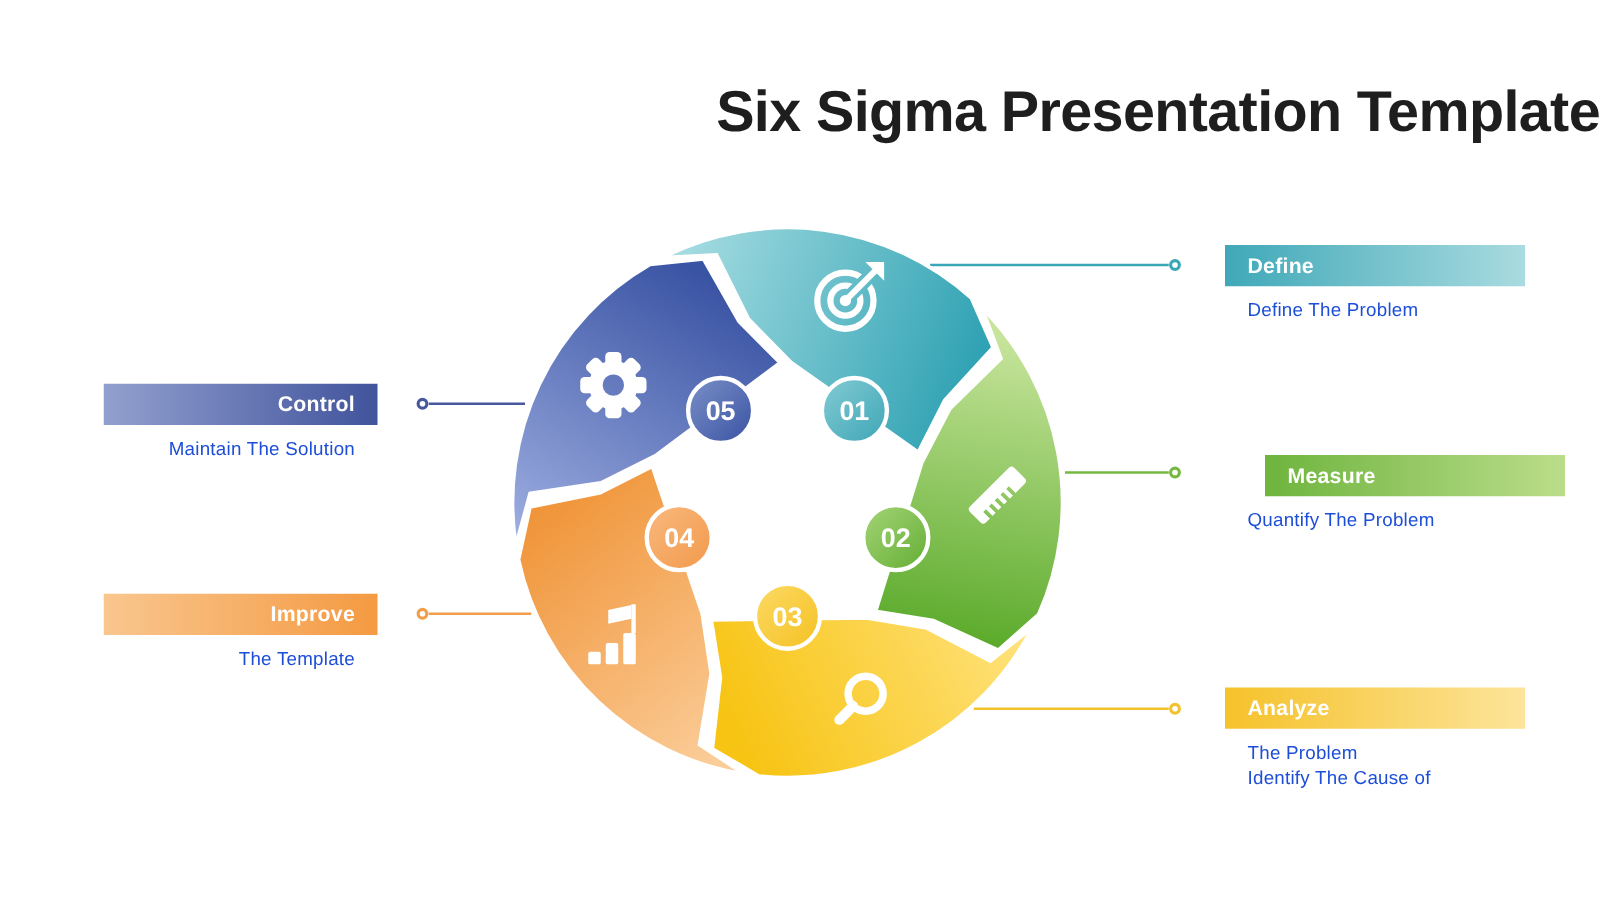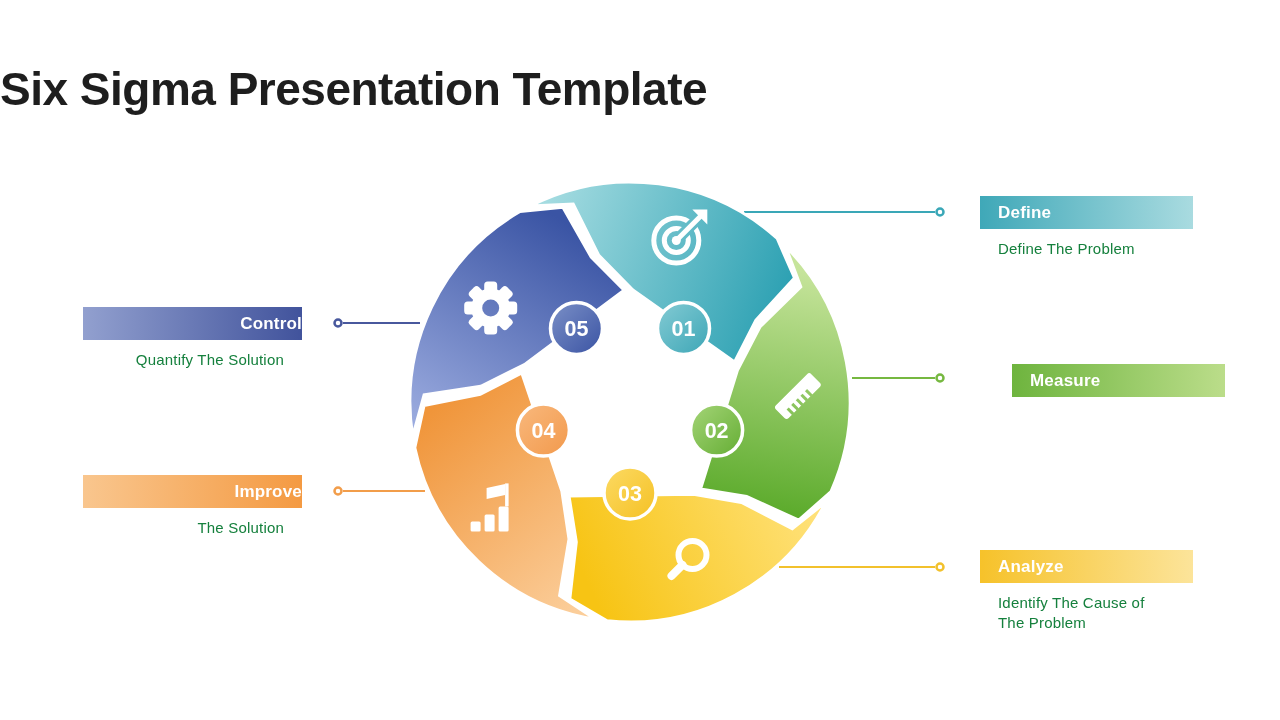--- a/index.html
+++ b/index.html
@@ -1,32 +1,32 @@
 <!DOCTYPE html>
 <html><head>
 <meta charset="utf-8">
 <style>
   html,body{margin:0;padding:0;background:#fff;}
   .slide{position:relative;width:1280px;height:720px;background:#ffffff;overflow:hidden;
          font-family:"Liberation Sans",sans-serif;}
-  .title{position:absolute;left:0;top:62px;width:1280px;text-align:left;margin:0;
+  .title{position:absolute;left:0;top:62px;width:1280px;text-align:right;margin:0;
          font-size:46px;font-weight:700;letter-spacing:-0.5px;color:#1e1e1e;}
   .wheel-svg{position:absolute;left:0;top:0;width:1280px;height:720px;}
   .bar{position:absolute;height:33px;display:flex;align-items:center;
        color:#ffffff;font-size:17px;font-weight:700;letter-spacing:0.2px;}
-  .bar.right-side{width:213px;left:980px;padding:0;}
+  .bar.right-side{width:240px;left:980px;padding:0;}
   .bar.right-side .bar-label{padding-left:18px;}
   .bar.left-side{width:219px;left:83px;justify-content:flex-end;}
-  .bar.left-side .bar-label{}
+  .bar.left-side .bar-label{padding-right:18px;}
   .bar-define {background:linear-gradient(90deg,#3fa8b8,#a9dbe0);}
   .bar-measure{background:linear-gradient(90deg,#6eb43e,#bbdd8a);margin-left:32px;}
   .bar-analyze{background:linear-gradient(90deg,#f6c22a,#fce49a);}
   .bar-control{background:linear-gradient(90deg,#92a0cf,#41539c);}
   .bar-improve{background:linear-gradient(90deg,#f9c68e,#f49a42);}
-  .desc{position:absolute;font-size:15px;color:#15803d;line-height:20px;letter-spacing:0.2px;}
+  .desc{position:absolute;font-size:15px;color:#1d4ed8;line-height:20px;letter-spacing:0.2px;}
   .desc.right-side{left:998px;width:220px;text-align:left;}
   .desc.left-side{left:83px;width:201px;text-align:right;}
   .desc span{display:block;}
 </style>
 </head>
 <body>
 
 <div class="slide">
 
   <h1 class="title">Six Sigma Presentation Template</h1>
@@ -166,36 +166,39 @@
   <div class="bar right-side bar-define" style="top:196px;">
     <span class="bar-label">Define</span>
   </div>
   <div class="desc right-side" style="top:239px;">
     <span>Define The Problem</span>
   </div>
 
   <div class="bar right-side bar-measure" style="top:364px;">
     <span class="bar-label">Measure</span>
   </div>
+  <div class="desc right-side" style="top:407px;">
+    <span>Quantify The Problem</span>
+  </div>
 
   <div class="bar right-side bar-analyze" style="top:550px;align-items:center;">
     <span class="bar-label">Analyze</span>
   </div>
   <div class="desc right-side" style="top:593px;">
+    <span>The Problem</span>
     <span>Identify The Cause of</span>
-    <span>The Problem</span>
   </div>
 
   <div class="bar left-side bar-control" style="top:307px;">
     <span class="bar-label">Control</span>
   </div>
   <div class="desc left-side" style="top:350px;">
-    <span>Quantify The Solution</span>
+    <span>Maintain The Solution</span>
   </div>
 
   <div class="bar left-side bar-improve" style="top:475px;">
     <span class="bar-label">Improve</span>
   </div>
   <div class="desc left-side" style="top:518px;">
-    <span>The Solution</span>
+    <span>The Template</span>
   </div>
 
 </div>
 
 </body></html>

